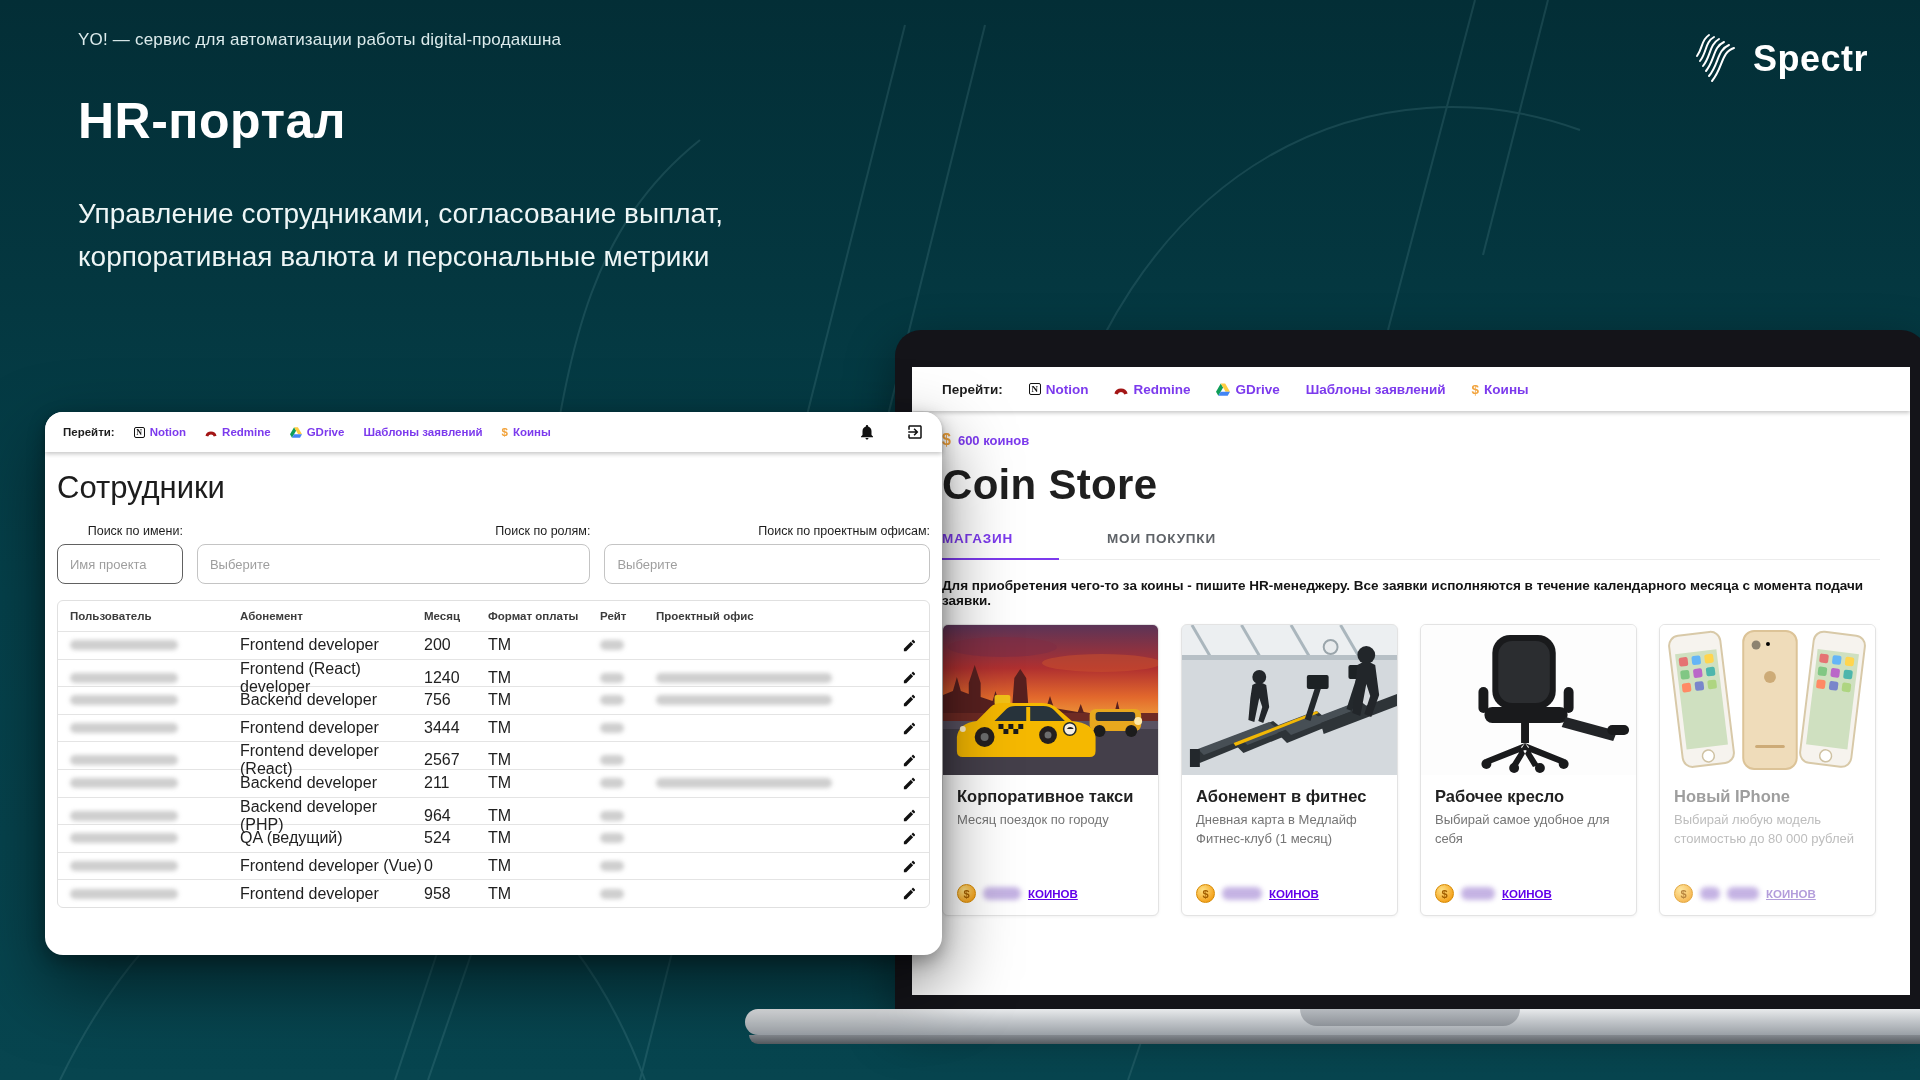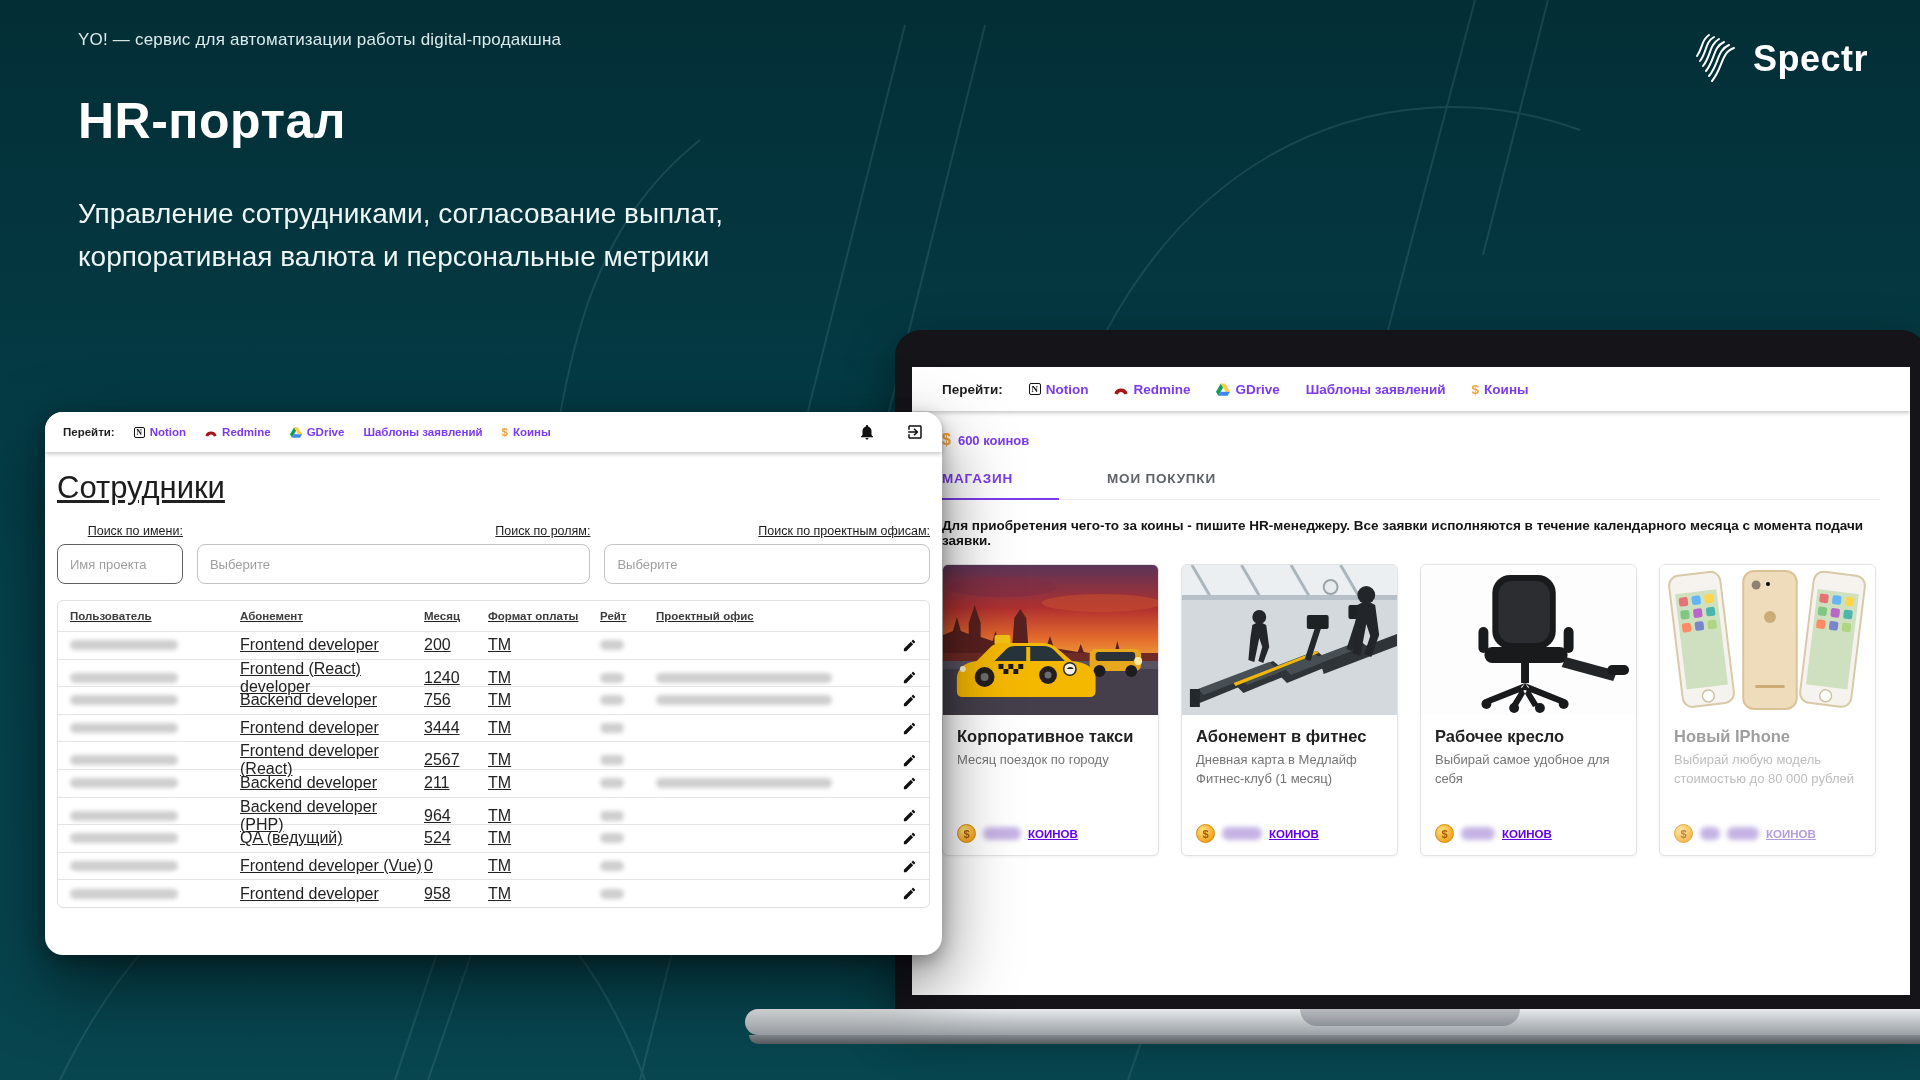--- a/index.html
+++ b/index.html
@@ -93,21 +93,21 @@
   .card.disabled .card-desc { color:#bdbdbd; }
   .card.disabled .price-label { color:#b39ddb; }
   .card.disabled .coin { opacity:.75; }
 
   
   .window {
     position:absolute; left:45px; top:412px; width:897px; height:543px;
     background:#fff; border-radius:18px; color:#212121; z-index:5;
     box-shadow:0 30px 70px rgba(0,0,0,.5), 0 6px 18px rgba(0,0,0,.3);
   }
-  .win-body { padding:18px 12px 8px 12px;text-decoration:underline; }
+  .win-body { padding:18px 12px 8px 12px; }
   .win-title { font-size:31px; font-weight:400; color:#1c1c1c; }
   .filters { display:flex; gap:14px; margin-top:18px; }
   .filter label { display:block; font-size:12.5px; font-weight:500; color:#1c1c1c; margin-bottom:6px;text-align:right; }
   .filter input { height:40px; border:1px solid #c4c4c4; border-radius:8px; padding:0 12px;
     font-size:13px; font-family:"Liberation Sans",sans-serif; color:#333; width:100%; outline:none; }
   .filter input::placeholder { color:#9e9e9e; }
   .f-name { width:128px; } .f-name input { border-color:#616161; }
   .f-role { width:400px; } .f-office { width:331px; }
 
   .emp-table { margin-top:16px; border:1px solid #e0e0e0; border-radius:6px; overflow:hidden; }
@@ -191,20 +191,21 @@
         <span>Коины</span>
       </span>
     </div>
 
     <div class="store-main">
       <div class="balance">
         <span class="dollar" style="font-size:16px">$</span>
         <span class="amt">600 коинов</span>
       </div>
 
+      <div class="store-title">Coin Store</div>
 
       <div class="tabs">
         <div class="tab active">МАГАЗИН</div>
         <div class="tab">МОИ ПОКУПКИ</div>
       </div>
 
       <div class="notice">Для приобретения чего-то за коины - пишите HR-менеджеру. Все заявки исполняются в течение календарного месяца с момента подачи заявки.</div>
 
       <div class="cards">
 

